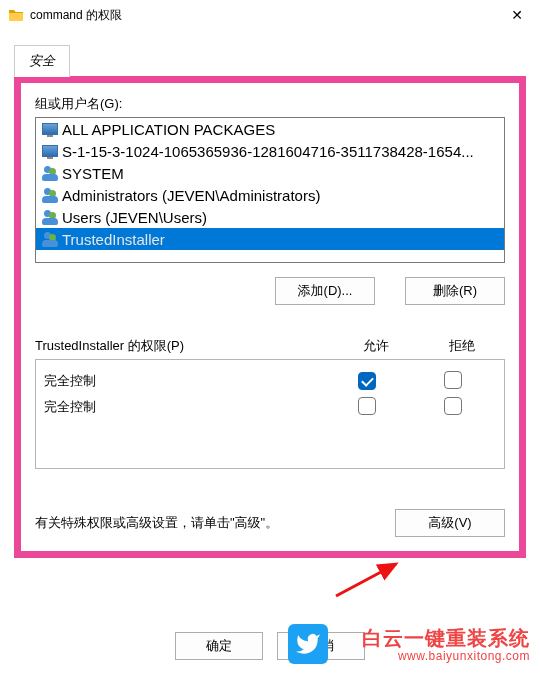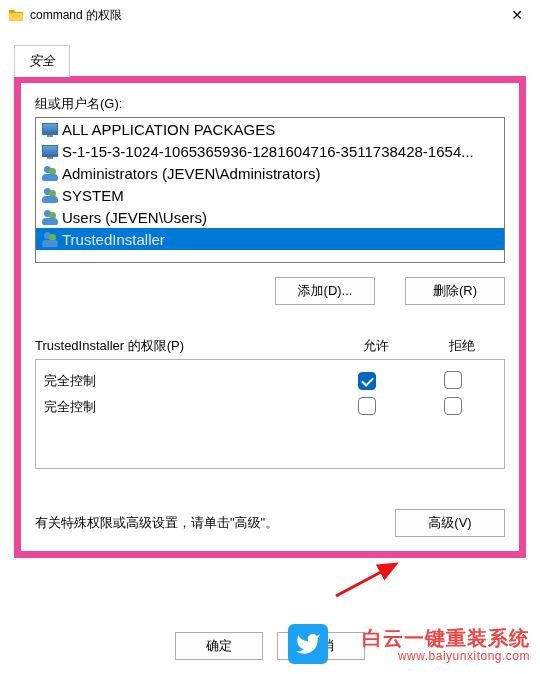--- a/index.html
+++ b/index.html
@@ -99,31 +99,31 @@
         <span class="ltext">S-1-15-3-1024-1065365936-1281604716-3511738428-1654...</span>
       </div>
       <div class="listrow">
         <span class="licon">
           <span class="people-icon">
             <span class="p p1"></span>
             <span class="p p2"></span>
             <span class="body"></span>
           </span>
         </span>
-        <span class="ltext">Administrators (JEVEN\Administrators)</span>
+        <span class="ltext">SYSTEM</span>
       </div>
       <div class="listrow">
         <span class="licon">
           <span class="people-icon">
             <span class="p p1"></span>
             <span class="p p2"></span>
             <span class="body"></span>
           </span>
         </span>
-        <span class="ltext">SYSTEM</span>
+        <span class="ltext">Administrators (JEVEN\Administrators)</span>
       </div>
       <div class="listrow">
         <span class="licon">
           <span class="people-icon">
             <span class="p p1"></span>
             <span class="p p2"></span>
             <span class="body"></span>
           </span>
         </span>
         <span class="ltext">Users (JEVEN\Users)</span>

